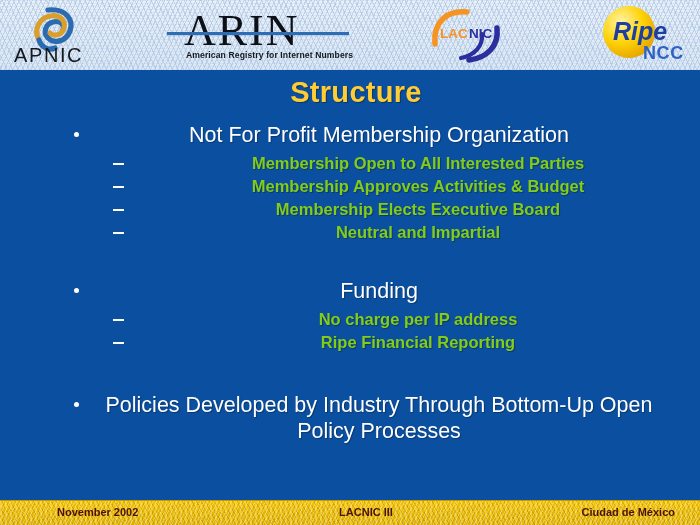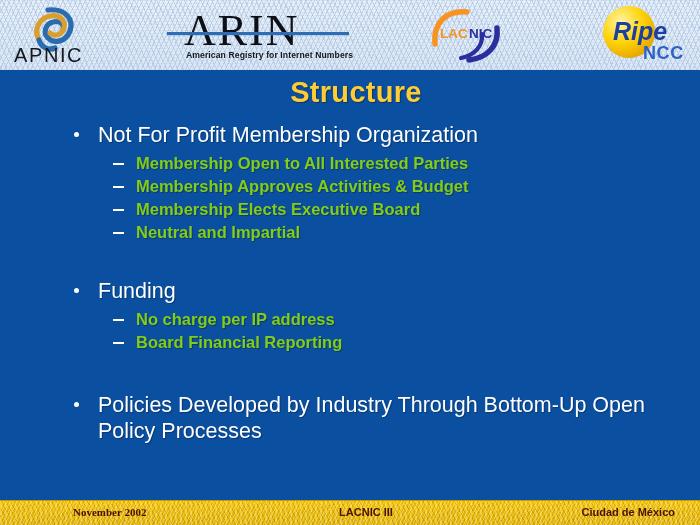--- a/index.html
+++ b/index.html
@@ -61,20 +61,21 @@
     font-family: "Liberation Sans", sans-serif;
     text-shadow: 1px 1px 1px rgba(0,0,0,0.35);
   }
 
   
   .content {
     position: absolute;
     left: 0;
     top: 122px;
     width: 700px;
+    text-align: center;
   }
 
   .group { }
   .group.gap-funding { margin-top: 34px; }
   .group.gap-policy  { margin-top: 38px; }
 
   .bullet-l1 {
     position: relative;
     display: block;
     color: #ffffff;
@@ -131,21 +132,21 @@
   }
   .footer-text {
     position: absolute;
     top: 5px;
     font-size: 11px;
     font-weight: bold;
     color: #4a1205;
     font-family: "Liberation Sans", sans-serif;
     white-space: nowrap;
   }
-  #footer-date   { left: 73px; font-family: Liberation Serif, serif; }
+  #footer-date   { left: 57px; }
   #footer-event  { left: 16px; width: 700px; text-align: center; }
   #footer-place  { right: 25px; }
 </style>
 </head>
 <body>
 
 <div class="slide">
 
   <div class="header-band">
 
@@ -217,21 +218,21 @@
       <div class="bullet-l1">
         <span class="dot"></span>
         <span>Funding</span>
       </div>
       <div class="bullet-l2">
         <span class="dash"></span>
         <span>No charge per IP address</span>
       </div>
       <div class="bullet-l2">
         <span class="dash"></span>
-        <span>Board Financial Reporting</span>
+        <span>Ripe Financial Reporting</span>
       </div>
     </div>
 
     <div class="group gap-policy">
       <div class="bullet-l1">
         <span class="dot"></span>
         <span>Policies Developed by Industry Through Bottom-Up Open Policy Processes</span>
       </div>
     </div>
 

